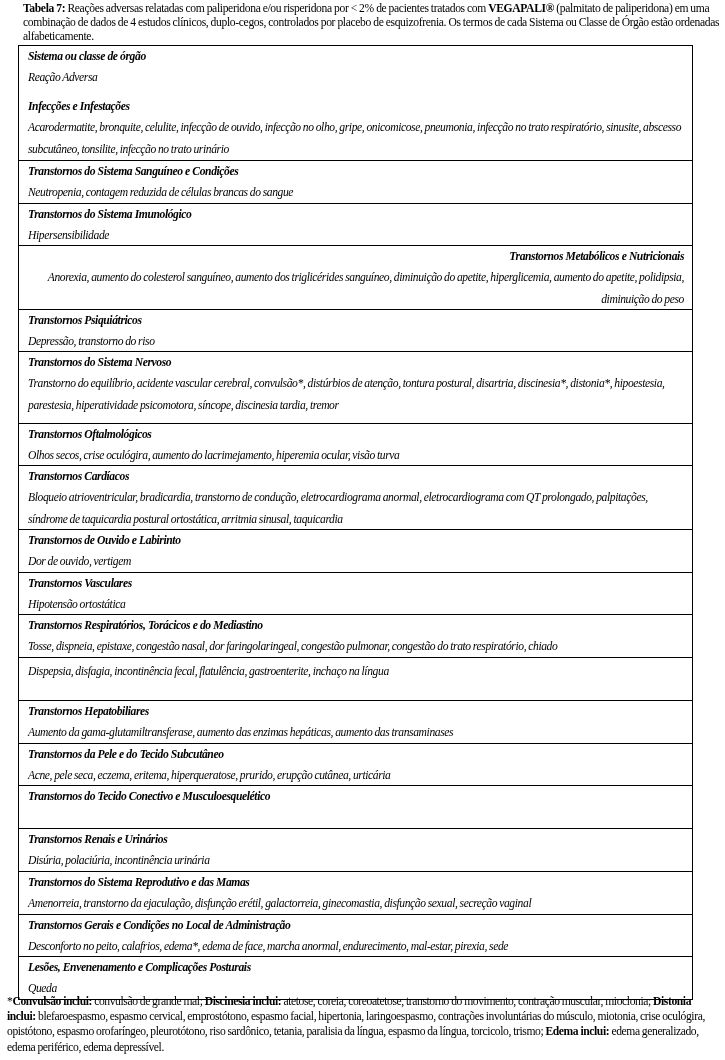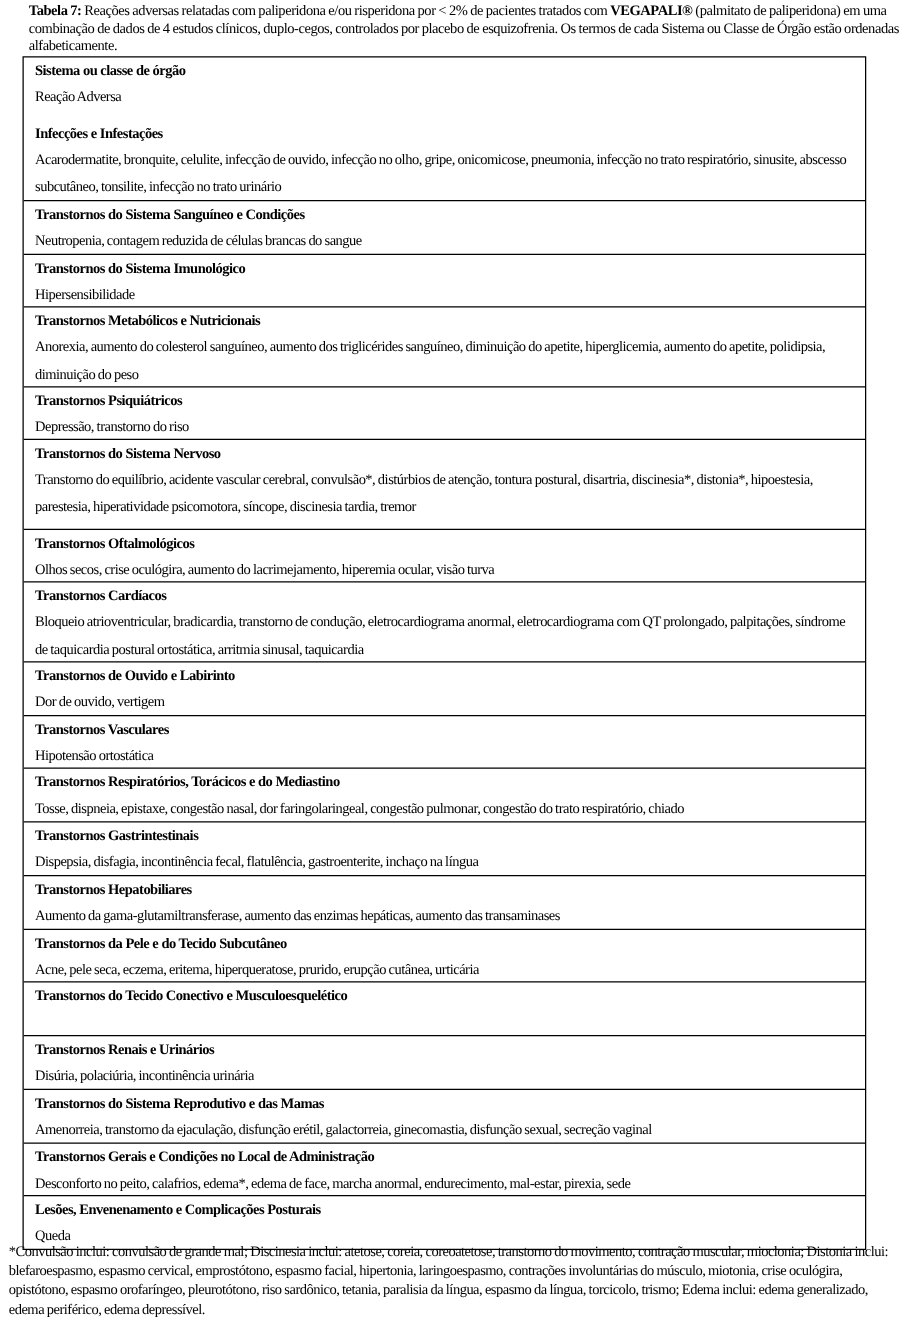--- a/index.html
+++ b/index.html
@@ -8,36 +8,36 @@
     font-family: "Liberation Serif", "DejaVu Serif", serif;
     color: #000; font-size: 11.6px; position: relative;
   }
   .caption {
     position: absolute; left: 23px; top: 2px; width: 700px;
     line-height: 14.2px; letter-spacing: -0.35px; word-spacing: -0.3px;
   }
   .caption b { font-weight: bold; }
   .table {
     position: absolute; left: 18px; top: 45px; width: 675px;
-    border: 1.3px solid #000; box-sizing: border-box;
+    border: 1.3px solid #000; box-sizing: border-box; font-style: italic;
   }
   .row { border-top: 1.3px solid #000; box-sizing: border-box; padding: 0 8px 0 9px; }
   .row:first-child { border-top: none; }
   .row-title {
     font-weight: bold; line-height: 14px; padding-top: 4px; letter-spacing: -0.4px;
   }
   .row-text {
     line-height: 21.5px; letter-spacing: -0.4px; word-spacing: -0.4px;
     padding-top: 3px; padding-bottom: 0px;
   }
   .footnote {
     position: absolute; left: 7px; top: 994px; width: 705px;
     line-height: 15.2px; letter-spacing: -0.4px; word-spacing: -0.3px;
   }
-  .footnote b { font-weight: normal; margin-top: 12px; }
+  .footnote b { font-weight: bold; margin-top: 12px; }
 </style>
 </head>
 <body>
 
 <div class="caption"><b>Tabela 7:</b><span> Reações adversas relatadas com paliperidona e/ou risperidona por &lt; 2% de pacientes tratados com </span><b>VEGAPALI®</b><span> (palmitato de paliperidona) em uma combinação de dados de 4 estudos clínicos, duplo-cegos, controlados por placebo de esquizofrenia. Os termos de cada Sistema ou Classe de Órgão estão ordenadas alfabeticamente.</span></div>
 
 <div class="table">
   <div class="row" style="height:50px;">
     <div class="row-title">Sistema ou classe de órgão</div>
     <div class="row-text">Reação Adversa</div>
@@ -48,21 +48,21 @@
         <div class="row-text">Acarodermatite, bronquite, celulite, infecção de ouvido, infecção no olho, gripe, onicomicose, pneumonia, infecção no trato respiratório, sinusite, abscesso subcutâneo, tonsilite, infecção no trato urinário</div>
       </div>
       <div class="row" style="height: 43px;">
         <div class="row-title">Transtornos do Sistema Sanguíneo e Condições</div>
         <div class="row-text">Neutropenia, contagem reduzida de células brancas do sangue</div>
       </div>
       <div class="row" style="height: 42px;">
         <div class="row-title">Transtornos do Sistema Imunológico</div>
         <div class="row-text">Hipersensibilidade</div>
       </div>
-      <div class="row" style="height: 64px;">
+      <div class="row" style="height: 64px; text-align: right;">
         <div class="row-title">Transtornos Metabólicos e Nutricionais</div>
         <div class="row-text">Anorexia, aumento do colesterol sanguíneo, aumento dos triglicérides sanguíneo, diminuição do apetite, hiperglicemia, aumento do apetite, polidipsia, diminuição do peso</div>
       </div>
       <div class="row" style="height: 42px;">
         <div class="row-title">Transtornos Psiquiátricos</div>
         <div class="row-text">Depressão, transtorno do riso</div>
       </div>
       <div class="row" style="height: 72px;">
         <div class="row-title">Transtornos do Sistema Nervoso</div>
         <div class="row-text">Transtorno do equilíbrio, acidente vascular cerebral, convulsão*, distúrbios de atenção, tontura postural, disartria, discinesia*, distonia*, hipoestesia, parestesia, hiperatividade psicomotora, síncope, discinesia tardia, tremor</div>
@@ -81,21 +81,20 @@
       </div>
       <div class="row" style="height: 42px;">
         <div class="row-title">Transtornos Vasculares</div>
         <div class="row-text">Hipotensão ortostática</div>
       </div>
       <div class="row" style="height: 43px;">
         <div class="row-title">Transtornos Respiratórios, Torácicos e do Mediastino</div>
         <div class="row-text">Tosse, dispneia, epistaxe, congestão nasal, dor faringolaringeal, congestão pulmonar, congestão do trato respiratório, chiado</div>
       </div>
       <div class="row" style="height: 43px;">
-        <div class="row-title">Transtornos Gastrintestinais</div>
         <div class="row-text">Dispepsia, disfagia, incontinência fecal, flatulência, gastroenterite, inchaço na língua</div>
       </div>
       <div class="row" style="height: 43px;">
         <div class="row-title">Transtornos Hepatobiliares</div>
         <div class="row-text">Aumento da gama-glutamiltransferase, aumento das enzimas hepáticas, aumento das transaminases</div>
       </div>
       <div class="row" style="height: 42px;">
         <div class="row-title">Transtornos da Pele e do Tecido Subcutâneo</div>
         <div class="row-text">Acne, pele seca, eczema, eritema, hiperqueratose, prurido, erupção cutânea, urticária</div>
       </div>

